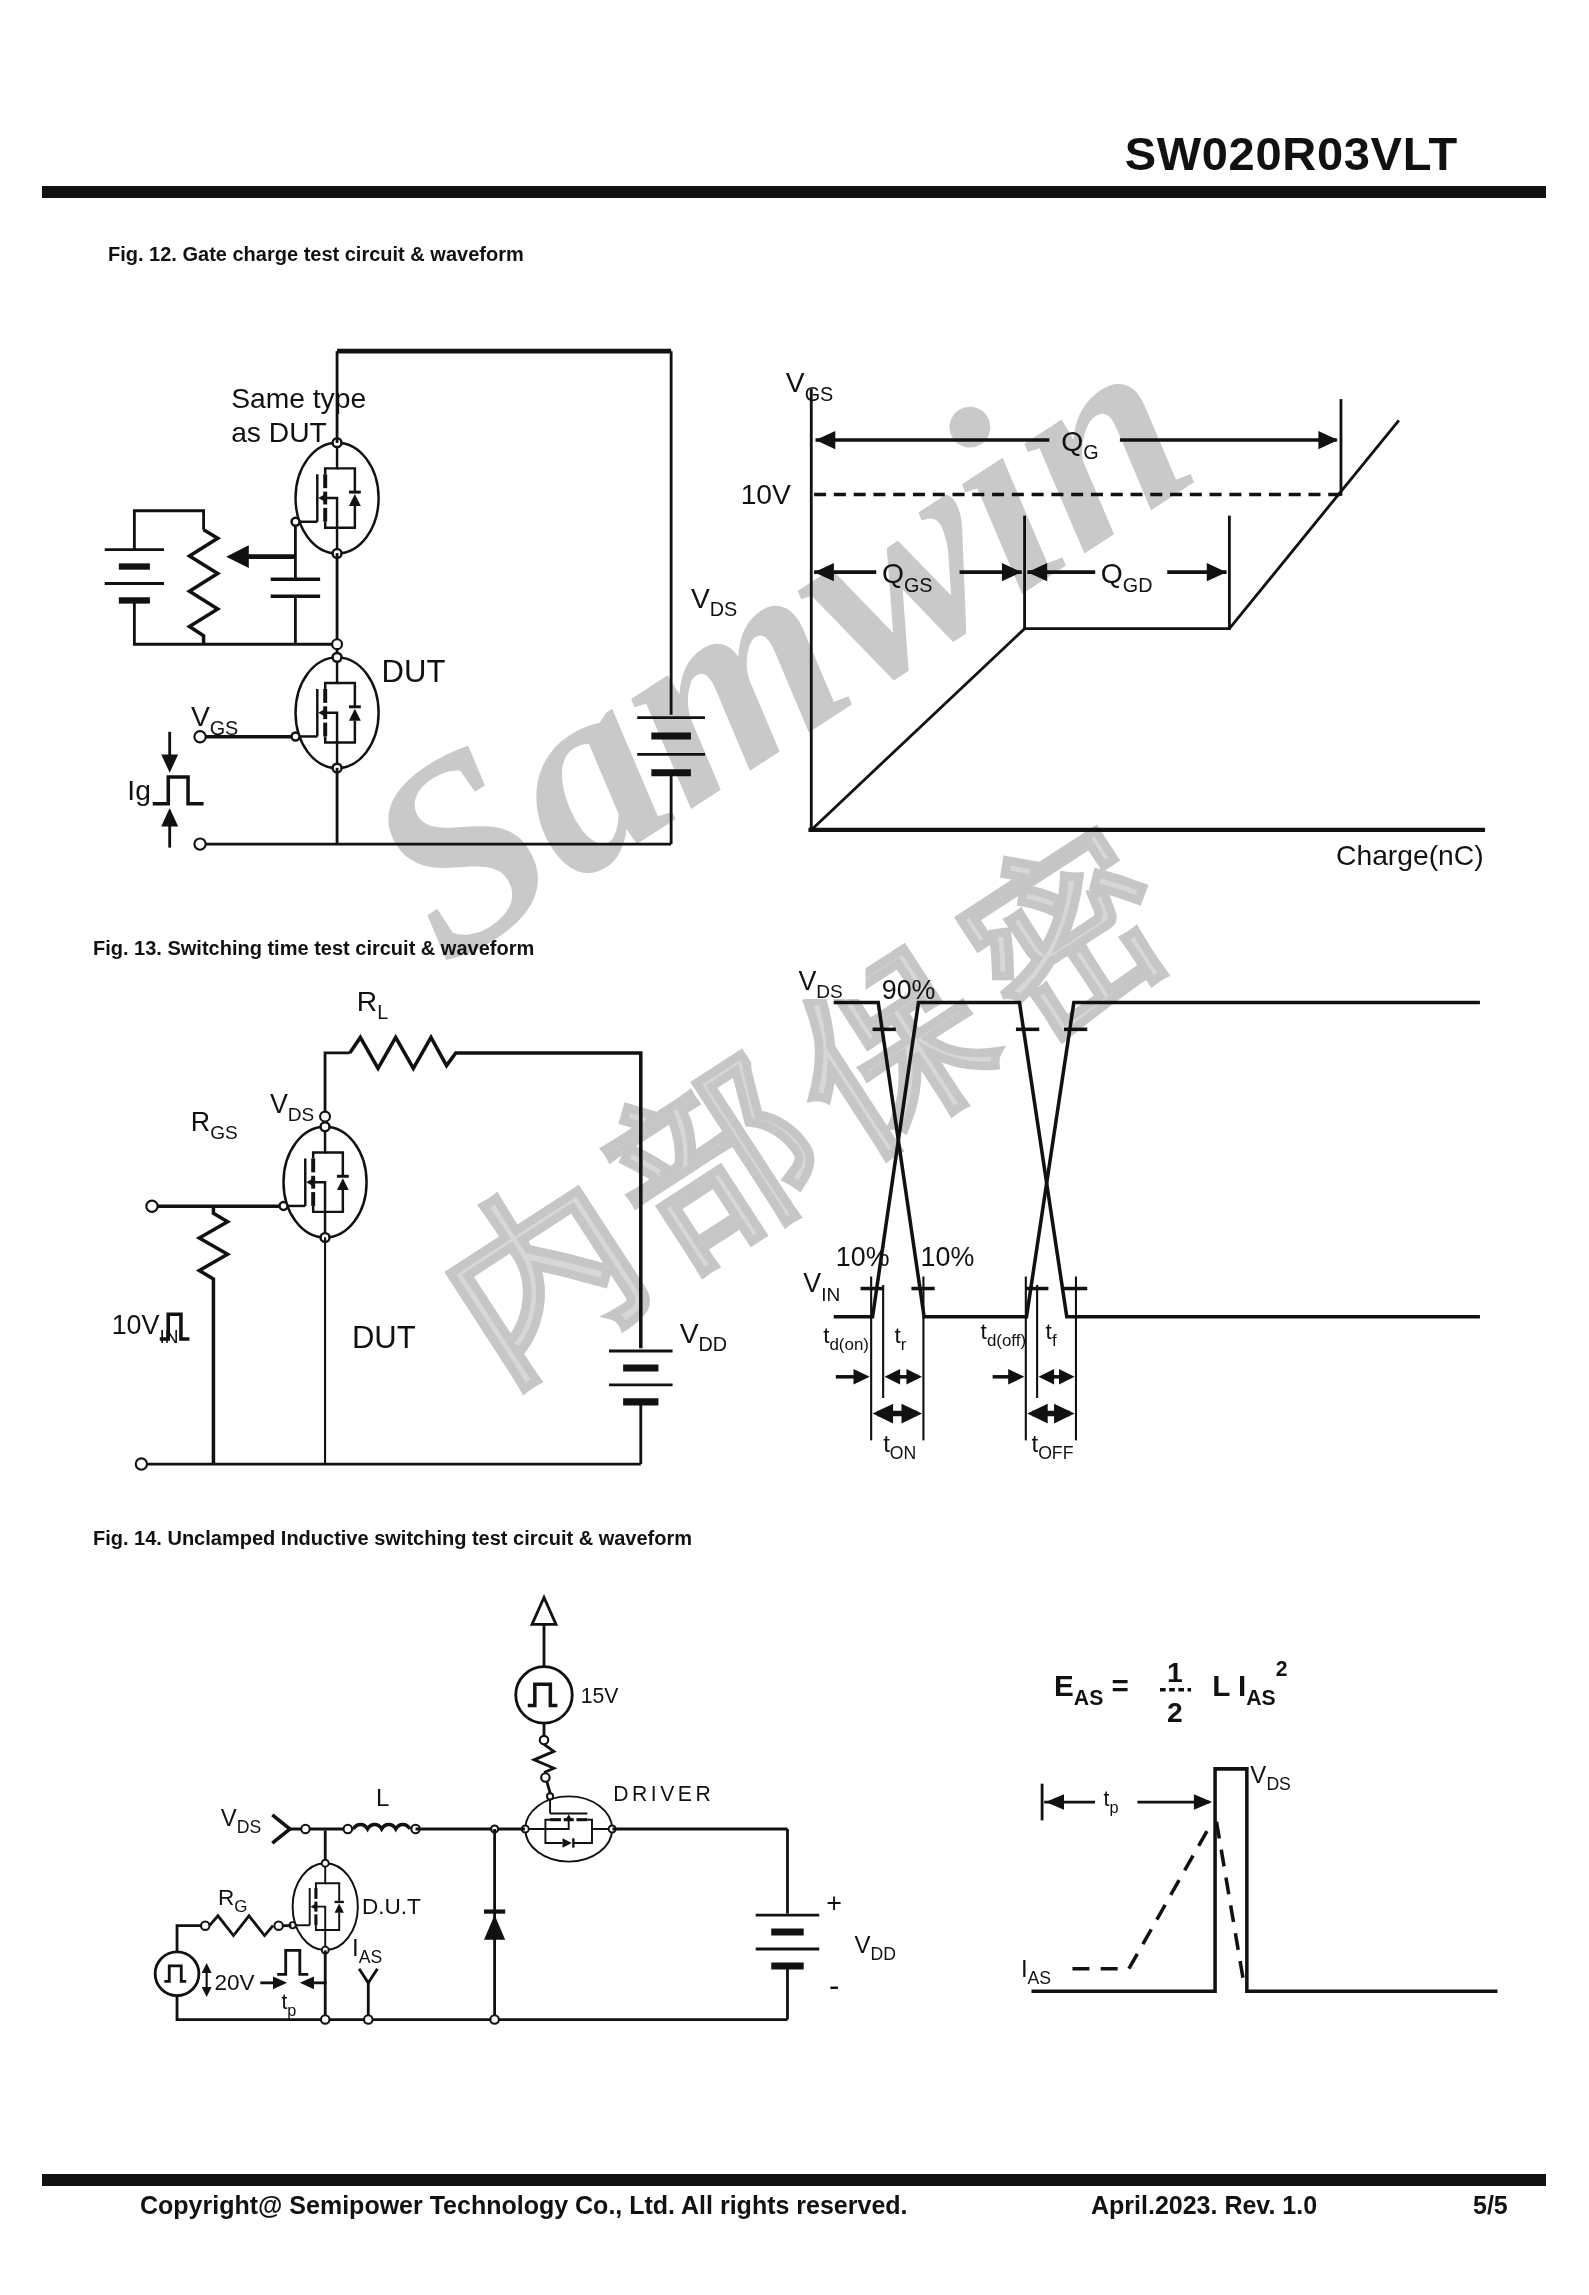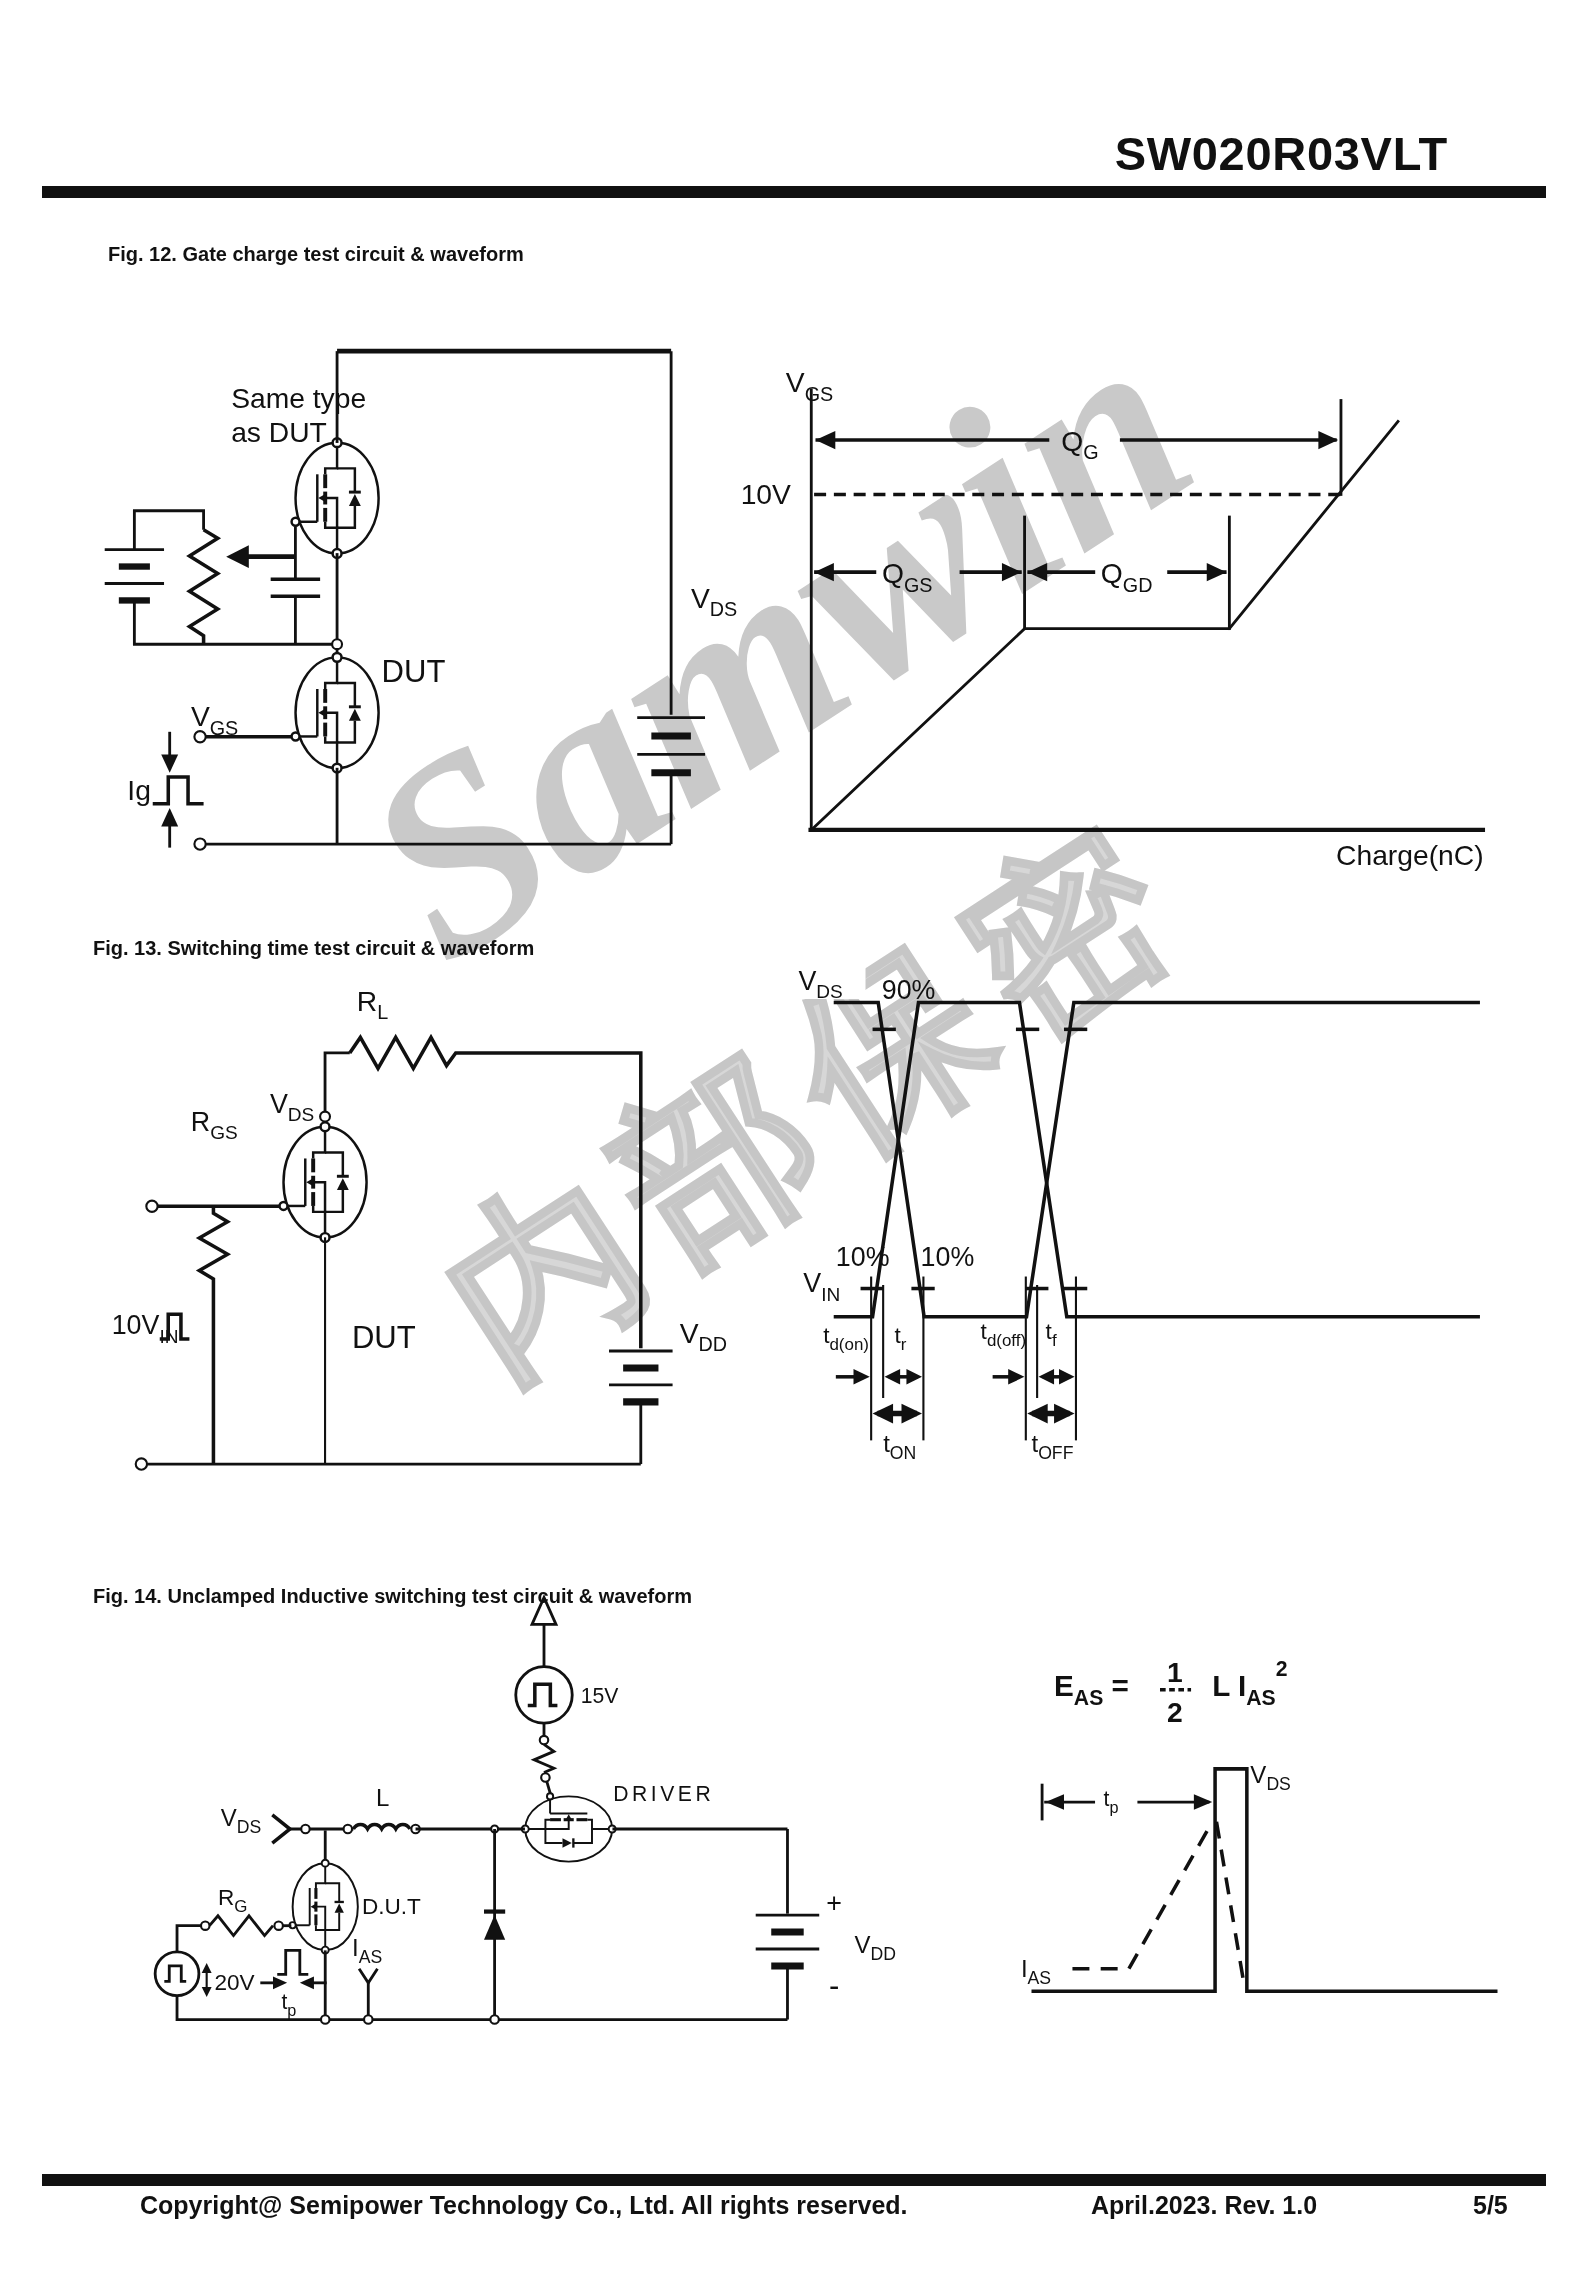--- a/index.html
+++ b/index.html
@@ -22,26 +22,26 @@
   svg .wbox{fill:#fff;stroke:none;}
 </style>
 </head>
 <body>
 
 <div id="page">
 
   <div class="abs wm-en" style="left:396px;top:735px;">Samwin</div>
   <div class="abs wm-cn" style="left:466px;top:1201px;">内部保密</div>
 
-  <div class="abs partnum" style="right:141px;top:126px;">SW020R03VLT</div>
+  <div class="abs partnum" style="right:131px;top:126px;">SW020R03VLT</div>
   <div class="abs rule" style="left:42px;top:186px;width:1504px;"></div>
 
   <div class="abs figtitle" style="left:108px;top:243px;">Fig. 12. Gate charge test circuit &amp; waveform</div>
   <div class="abs figtitle" style="left:93px;top:924px;margin-top:13px;">Fig. 13. Switching time test circuit &amp; waveform</div>
-  <div class="abs figtitle" style="left:93px;top:1585px;text-align:center;">Fig. 14. Unclamped Inductive switching test circuit &amp; waveform</div>
+  <div class="abs figtitle" style="left:93px;top:1527px;text-align:center;">Fig. 14. Unclamped Inductive switching test circuit &amp; waveform</div>
 
   <svg class="abs" style="left:99px;top:325px;" width="664" height="565" viewBox="0 0 940 800">
     <defs>
       <g id="mosfet-sym" stroke="#111" fill="none" stroke-width="5">
         <ellipse cx="0" cy="0" rx="84" ry="112"></ellipse>
         <path d="M 0,-112 V -60 H -24 V -48"></path>
         <line x1="-40" y1="-48" x2="-40" y2="48"></line>
         <line x1="-24" y1="-48" x2="-24" y2="-20" stroke-width="8"></line>
         <line x1="-24" y1="-13" x2="-24" y2="13" stroke-width="8"></line>
         <line x1="-24" y1="20" x2="-24" y2="48" stroke-width="8"></line>

